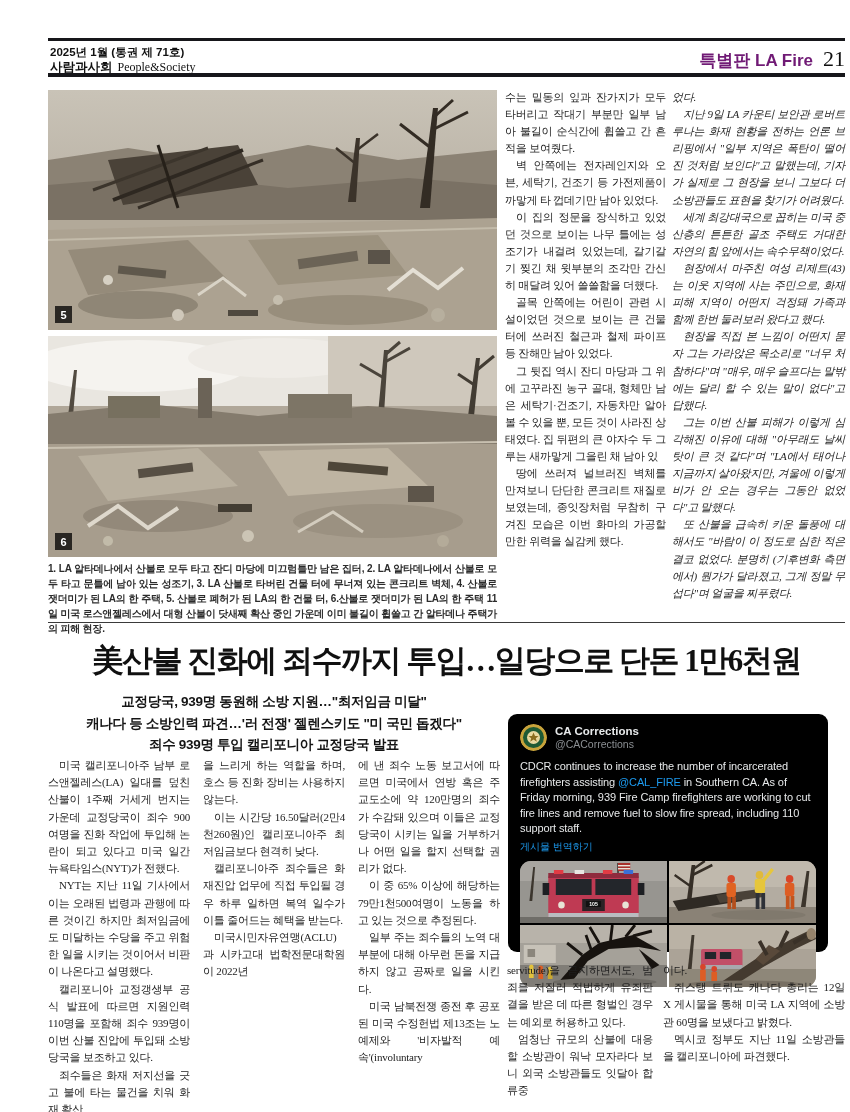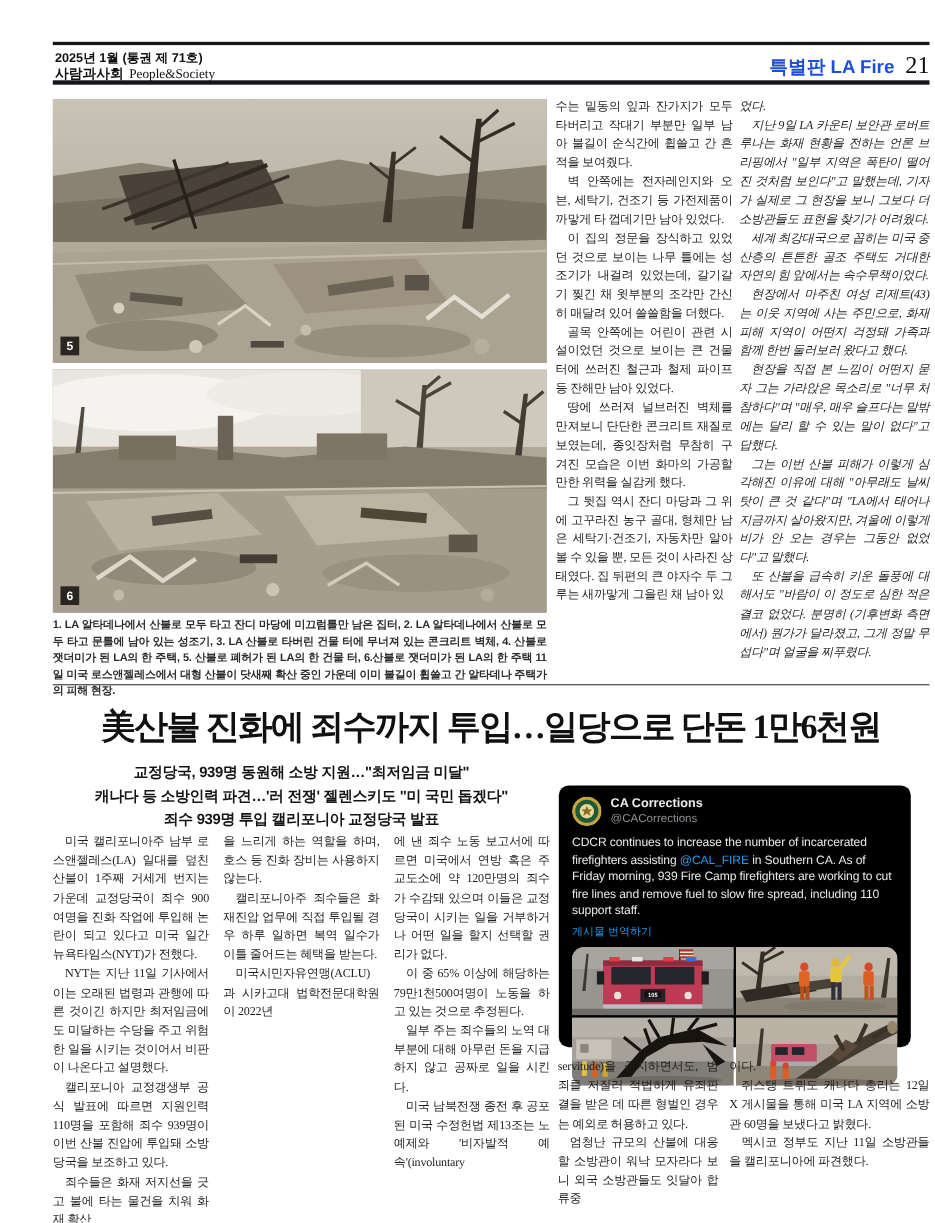--- a/index.html
+++ b/index.html
@@ -6,21 +6,21 @@
   .page{position:relative;width:850px;height:1112px;background:#ffffff;overflow:hidden;
         font-family:"Liberation Serif","DejaVu Serif",serif;color:#1b1b1b;margin:0 auto;}
   .abs{position:absolute;}
 
   
   .rule{background:#16161a;}
   .hdr-issue{font-family:"Liberation Sans","DejaVu Sans",sans-serif;font-size:11.5px;font-weight:600;color:#111;}
   .hdr-section{font-family:"Liberation Sans","DejaVu Sans",sans-serif;font-size:12.5px;font-weight:700;color:#111;}
   .hdr-section .en{font-family:"Liberation Serif","DejaVu Serif",serif;font-weight:400;font-size:12px;margin-left:5px;}
   .hdr-right{text-align:right;white-space:nowrap;}
-  .hdr-edition{font-family:"Liberation Sans","DejaVu Sans",sans-serif;font-size:17px;font-weight:700;color:#1d4ed8;}
+  .hdr-edition{font-family:"Liberation Sans","DejaVu Sans",sans-serif;font-size:17px;font-weight:700;color:#701a75;}
   .hdr-page{font-size:22px;font-weight:500;margin-left:10px;color:#0e0e0e;}
 
   
   .col{font-size:11px;line-height:17.1px;text-align:justify;letter-spacing:-0.2px;color:#1d1d1d;}
   .col p{margin:0;text-indent:1em;}
   .col p:first-child{text-indent:0;}
   .col.indent-first p:first-child{text-indent:1em;}
 
   .caption{font-family:"Liberation Sans","DejaVu Sans",sans-serif;font-size:10px;line-height:15px;
            font-weight:600;color:#2c2c2c;text-align:justify;letter-spacing:-0.2px;}
@@ -150,22 +150,22 @@
     <div class="badge">6</div>
   </div>
 
   <div class="abs caption" style="left:48px;top:561px;width:449px;">1. LA 알타데나에서 산불로 모두 타고 잔디 마당에 미끄럼틀만 남은 집터, 2. LA 알타데나에서 산불로 모두 타고 문틀에 남아 있는 성조기, 3. LA 산불로 타버린 건물 터에 무너져 있는 콘크리트 벽체, 4. 산불로 잿더미가 된 LA의 한 주택, 5. 산불로 폐허가 된 LA의 한 건물 터, 6.산불로 잿더미가 된 LA의 한 주택  11일 미국 로스앤젤레스에서 대형 산불이 닷새째 확산 중인 가운데 이미 불길이 휩쓸고 간 알타데나 주택가의 피해 현장.</div>
 
   <div class="abs col" style="left:505px;top:89px;width:161px;">
       <p>수는 밑동의 잎과 잔가지가 모두 타버리고 작대기 부분만 일부 남아 불길이 순식간에 휩쓸고 간 흔적을 보여줬다.</p>
       <p>벽 안쪽에는 전자레인지와 오븐, 세탁기, 건조기 등 가전제품이 까맣게 타 껍데기만 남아 있었다.</p>
       <p>이 집의 정문을 장식하고 있었던 것으로 보이는 나무 틀에는 성조기가 내걸려 있었는데, 갈기갈기 찢긴 채 윗부분의 조각만 간신히 매달려 있어 쓸쓸함을 더했다.</p>
       <p>골목 안쪽에는 어린이 관련 시설이었던 것으로 보이는 큰 건물터에 쓰러진 철근과 철제 파이프 등 잔해만 남아 있었다.</p>
+      <p>그 뒷집 역시 잔디 마당과 그 위에 고꾸라진 농구 골대, 형체만 남은 세탁기·건조기, 자동차만 알아볼 수 있을 뿐, 모든 것이 사라진 상태였다. 집 뒤편의 큰 야자수 두 그루는 새까맣게 그을린 채 남아 있</p>
       <p>땅에 쓰러져 널브러진 벽체를 만져보니 단단한 콘크리트 재질로 보였는데, 종잇장처럼 무참히 구겨진 모습은 이번 화마의 가공할 만한 위력을 실감케 했다.</p>
-      <p>그 뒷집 역시 잔디 마당과 그 위에 고꾸라진 농구 골대, 형체만 남은 세탁기·건조기, 자동차만 알아볼 수 있을 뿐, 모든 것이 사라진 상태였다. 집 뒤편의 큰 야자수 두 그루는 새까맣게 그을린 채 남아 있</p>
     </div>
   <div class="abs col" style="left:672px;top:89px;width:173px;font-style:italic;">
       <p>었다.</p>
       <p>지난 9일 LA 카운티 보안관 로버트 루나는 화재 현황을 전하는 언론 브리핑에서 "일부 지역은 폭탄이 떨어진 것처럼 보인다"고 말했는데, 기자가 실제로 그 현장을 보니 그보다 더 소방관들도 표현을 찾기가 어려웠다.</p>
       <p>세계 최강대국으로 꼽히는 미국 중산층의 튼튼한 골조 주택도 거대한 자연의 힘 앞에서는 속수무책이었다.</p>
       <p>현장에서 마주친 여성 리제트(43)는 이웃 지역에 사는 주민으로, 화재 피해 지역이 어떤지 걱정돼 가족과 함께 한번 둘러보러 왔다고 했다.</p>
       <p>현장을 직접 본 느낌이 어떤지 묻자 그는 가라앉은 목소리로 "너무 처참하다"며 "매우, 매우 슬프다는 말밖에는 달리 할 수 있는 말이 없다"고 답했다.</p>
       <p>그는 이번 산불 피해가 이렇게 심각해진 이유에 대해 "아무래도 날씨 탓이 큰 것 같다"며 "LA에서 태어나 지금까지 살아왔지만, 겨울에 이렇게 비가 안 오는 경우는 그동안 없었다"고 말했다.</p>
       <p>또 산불을 급속히 키운 돌풍에 대해서도 "바람이 이 정도로 심한 적은 결코 없었다. 분명히 (기후변화 측면에서) 뭔가가 달라졌고, 그게 정말 무섭다"며 얼굴을 찌푸렸다.</p>
     </div>
@@ -181,20 +181,21 @@
   </div>
 
   <div class="abs col indent-first" style="left:48px;top:757px;width:142px;line-height:17.2px;">
       <p>미국 캘리포니아주 남부 로스앤젤레스(LA) 일대를 덮친 산불이 1주째 거세게 번지는 가운데 교정당국이 죄수 900여명을 진화 작업에 투입해 논란이 되고 있다고 미국 일간 뉴욕타임스(NYT)가 전했다.</p>
       <p>NYT는 지난 11일 기사에서 이는 오래된 법령과 관행에 따른 것이긴 하지만 최저임금에도 미달하는 수당을 주고 위험한 일을 시키는 것이어서 비판이 나온다고 설명했다.</p>
       <p>캘리포니아 교정갱생부 공식 발표에 따르면 지원인력 110명을 포함해 죄수 939명이 이번 산불 진압에 투입돼 소방당국을 보조하고 있다.</p>
       <p>죄수들은 화재 저지선을 긋고 불에 타는 물건을 치워 화재 확산</p>
     </div>
   <div class="abs col" style="left:203px;top:757px;width:142px;line-height:17.2px;">
       <p>을 느리게 하는 역할을 하며, 호스 등 진화 장비는 사용하지 않는다.</p>
+      <p>이는 시간당 16.50달러(2만4천260원)인 캘리포니아주 최저임금보다 현격히 낮다.</p>
       <p>캘리포니아주 죄수들은 화재진압 업무에 직접 투입될 경우 하루 일하면 복역 일수가 이틀 줄어드는 혜택을 받는다.</p>
       <p>미국시민자유연맹(ACLU)과 시카고대 법학전문대학원이 2022년</p>
     </div>
   <div class="abs col" style="left:358px;top:757px;width:142px;line-height:17.2px;">
       <p>에 낸 죄수 노동 보고서에 따르면 미국에서 연방 혹은 주 교도소에 약 120만명의 죄수가 수감돼 있으며 이들은 교정당국이 시키는 일을 거부하거나 어떤 일을 할지 선택할 권리가 없다.</p>
       <p>이 중 65% 이상에 해당하는 79만1천500여명이 노동을 하고 있는 것으로 추정된다.</p>
       <p>일부 주는 죄수들의 노역 대부분에 대해 아무런 돈을 지급하지 않고 공짜로 일을 시킨다.</p>
       <p>미국 남북전쟁 종전 후 공포된 미국 수정헌법 제13조는 노예제와 '비자발적 예속'(involuntary</p>
     </div>
 

